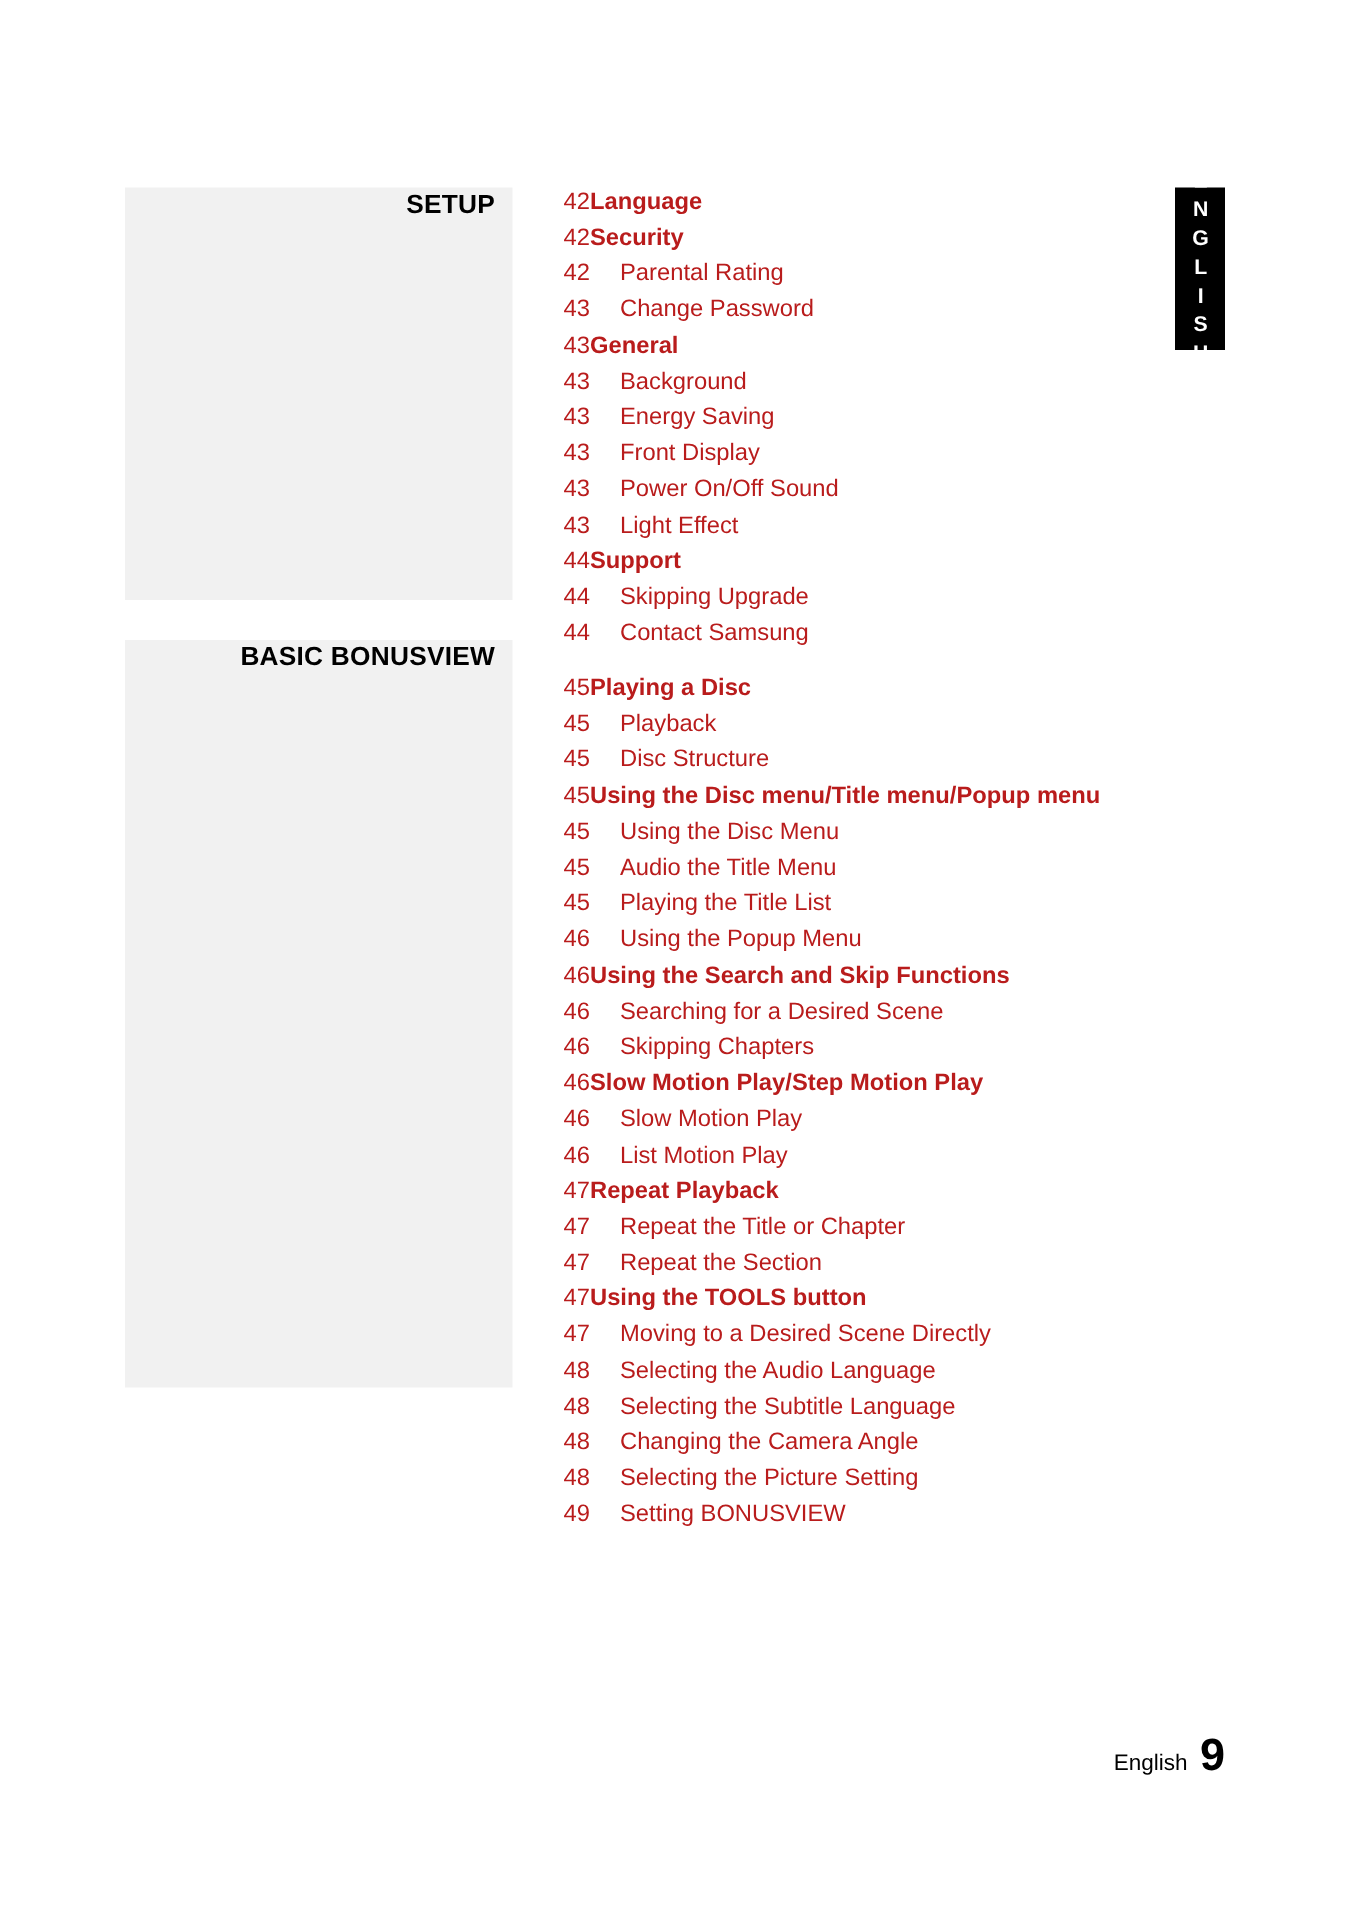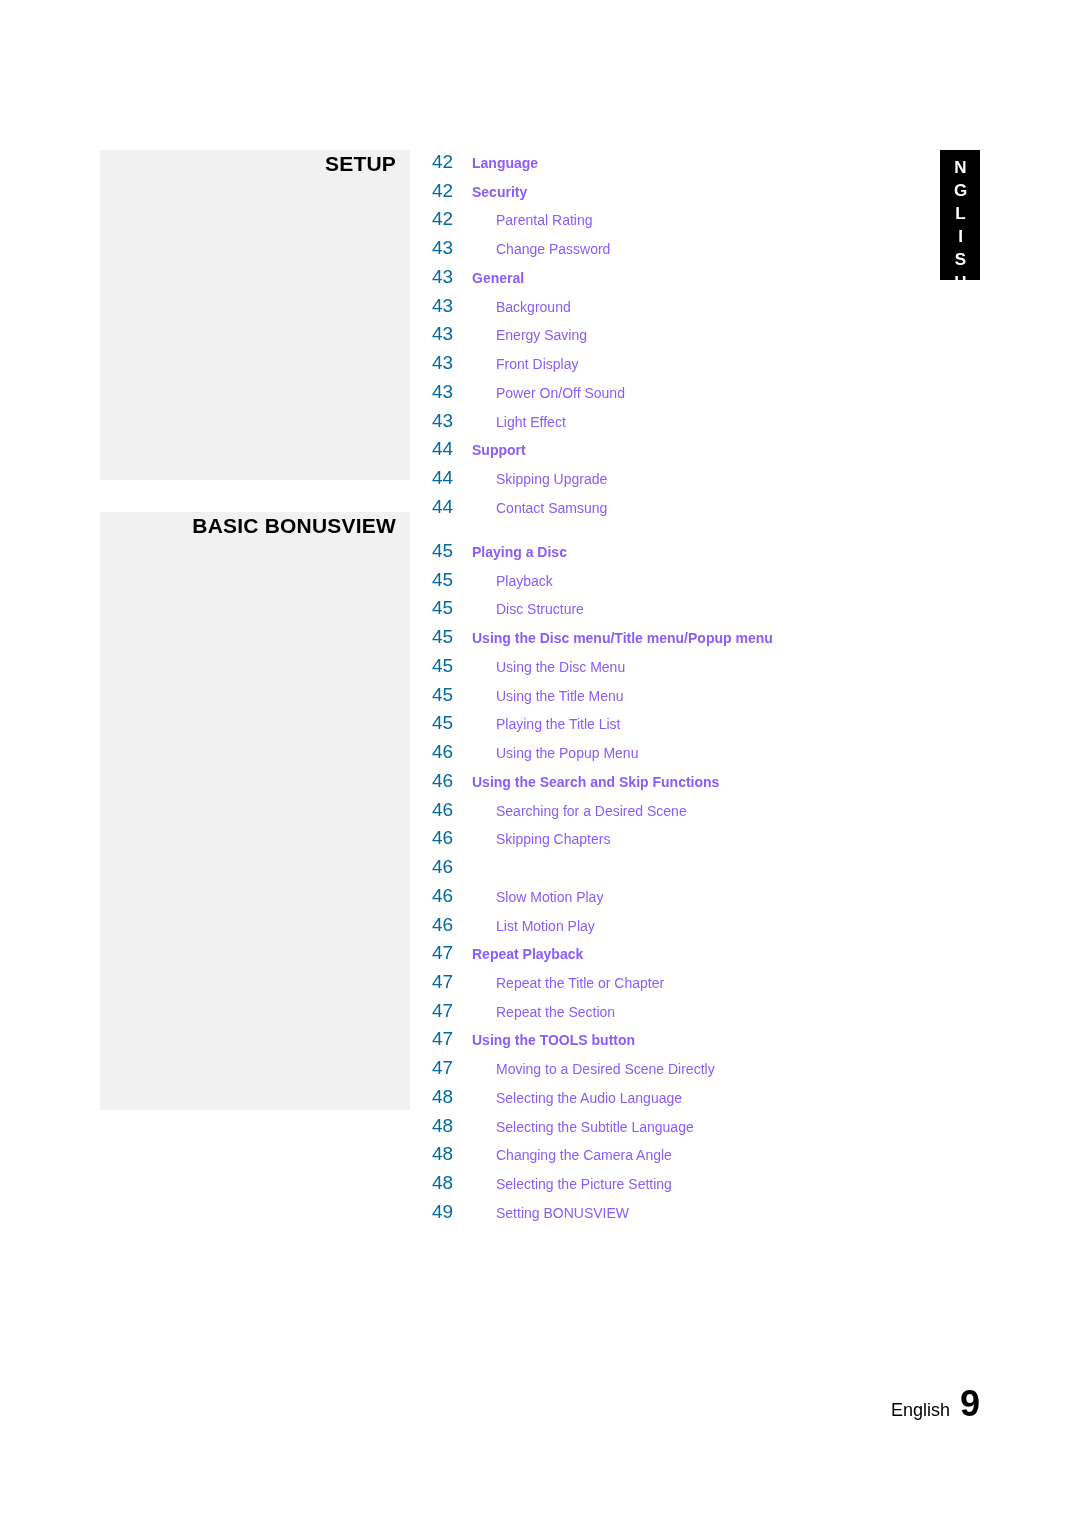--- a/index.html
+++ b/index.html
@@ -4,22 +4,22 @@
 <style>
   * { margin: 0; padding: 0; box-sizing: border-box; }
   html, body { width: 1080px; height: 1532px; background: #ffffff; font-family: Arial, Helvetica, sans-serif; color: #000; }
   .page { position: relative; width: 1080px; height: 1532px; }
   .edge-tab { position: absolute; top: 150px; right: 100px; width: 40px; height: 130px; background: #000; display: flex; align-items: center; justify-content: center; overflow: hidden; }
   .edge-tab span { color: #fff; font-size: 17px; font-weight: bold; writing-mode: vertical-rl; text-orientation: upright; letter-spacing: 4px; }
   .section-bar { position: absolute; left: 100px; width: 310px; background: #f1f1f1; }
   .section-bar .label { position: absolute; top: 2px; right: 14px; font-weight: bold; font-size: 21px; color: #000; letter-spacing: 0.2px; text-align: center; }
   .col { position: absolute; left: 432px; width: 520px; }
   .row { display: flex; align-items: baseline; margin-bottom: 4.8px; line-height: 1.26; }
-  .pg { width: 40px; font-size: 19px; color: #0369a1; text-align: left; }
-  .title { font-size: 14px; color: #8b5cf6; }
+  .pg { width: 40px; font-size: 19px; color: #b91c1c; text-align: right; }
+  .title { font-size: 19px; color: #b91c1c; }
   .bold { font-weight: bold; }
   .sub { padding-left: 24px; }
   .footer { position: absolute; bottom: 110px; right: 100px; display: flex; align-items: baseline; gap: 10px; }
   .footer .lang { font-size: 18px; color: #000; }
   .footer .num { font-size: 36px; font-weight: bold; color: #000; line-height: 1; }
 </style>
 </head>
 <body>
 
 <div class="page">
@@ -107,21 +107,21 @@
       <div class="row">
         <span class="pg">45</span>
         <span class="title bold">Using the Disc menu/Title menu/Popup menu</span>
       </div>
       <div class="row">
         <span class="pg">45</span>
         <span class="title sub">Using the Disc Menu</span>
       </div>
       <div class="row">
         <span class="pg">45</span>
-        <span class="title sub">Using the Title Menu</span>
+        <span class="title sub">Audio the Title Menu</span>
       </div>
       <div class="row">
         <span class="pg">45</span>
         <span class="title sub">Playing the Title List</span>
       </div>
       <div class="row">
         <span class="pg">46</span>
         <span class="title sub">Using the Popup Menu</span>
       </div>
       <div class="row">
@@ -131,20 +131,21 @@
       <div class="row">
         <span class="pg">46</span>
         <span class="title sub">Searching for a Desired Scene</span>
       </div>
       <div class="row">
         <span class="pg">46</span>
         <span class="title sub">Skipping Chapters</span>
       </div>
       <div class="row">
         <span class="pg">46</span>
+        <span class="title bold">Slow Motion Play/Step Motion Play</span>
       </div>
       <div class="row">
         <span class="pg">46</span>
         <span class="title sub">Slow Motion Play</span>
       </div>
       <div class="row">
         <span class="pg">46</span>
         <span class="title sub">List Motion Play</span>
       </div>
       <div class="row">

